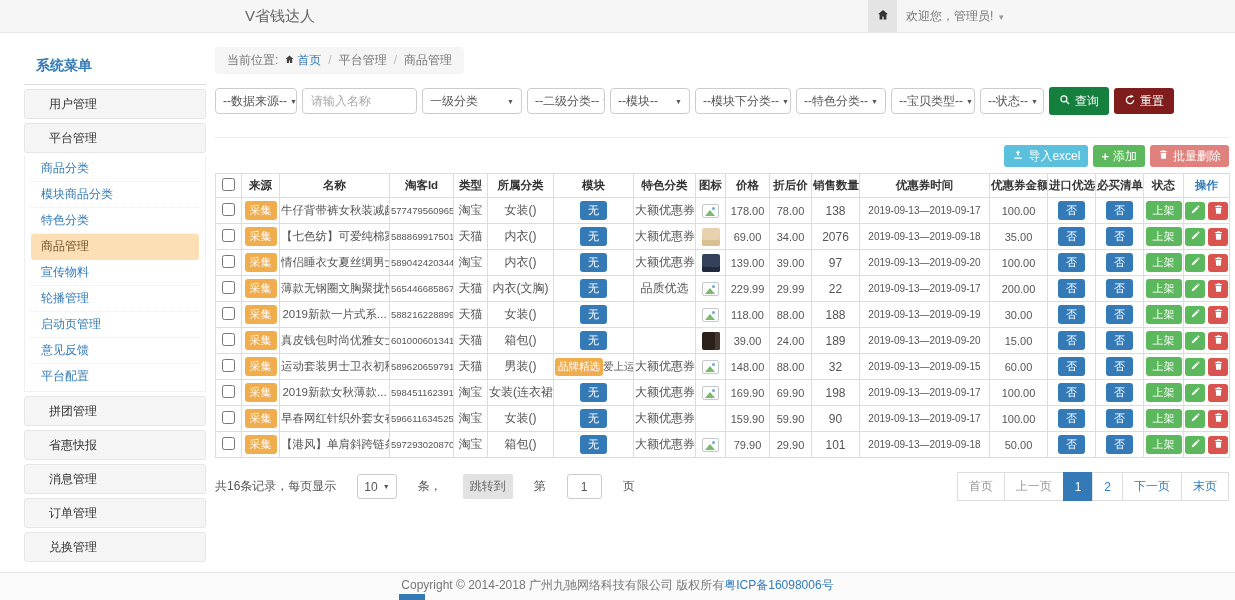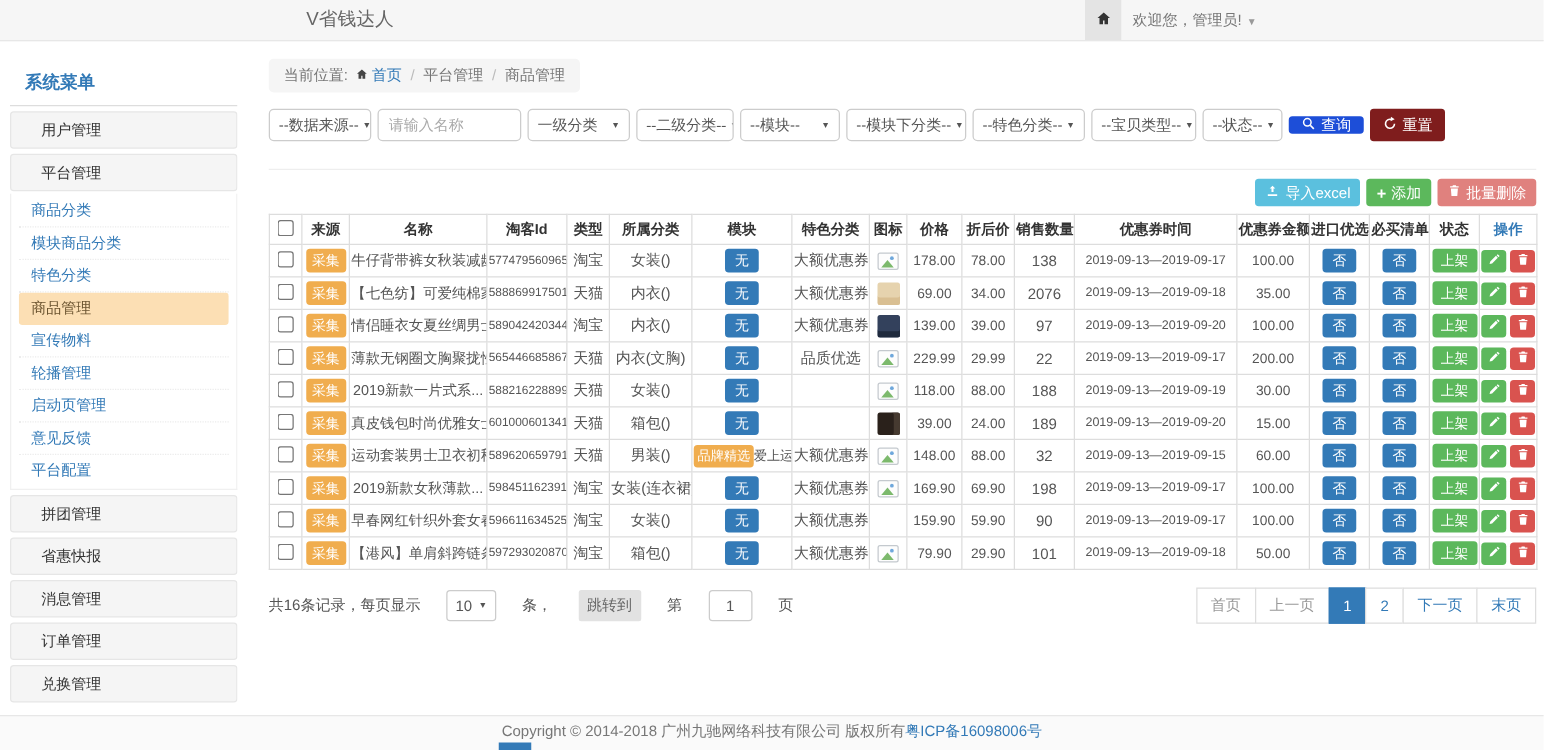--- a/index.html
+++ b/index.html
@@ -7,42 +7,42 @@
 body{font-family:"Liberation Sans","DejaVu Sans",sans-serif;font-size:12px;color:#555;background:#fff;position:relative}
 
 
 .topbar{height:33px;background:#f6f6f6;border-bottom:1px solid #e7e7e7;position:relative}
 .brand{position:absolute;left:245px;top:0;line-height:32px;font-size:15px;color:#666}
 .home-btn{position:absolute;left:868px;top:0;width:29px;height:32px;background:#e4e4e4;display:flex;align-items:center;justify-content:center;cursor:pointer}
 .welcome{position:absolute;left:906px;top:0;line-height:32px;color:#777;cursor:pointer}
 .welcome .caret{font-size:8px;color:#999;margin-left:4px}
 
 
-.sidebar{position:absolute;left:8px;top:48px;width:182px;height:523px;overflow:hidden}
+.sidebar{position:absolute;left:24px;top:48px;width:182px;height:523px;overflow:hidden}
 .sb-title{color:#337ab7;font-weight:bold;font-size:14px;padding:9px 12px;border-bottom:1px solid #ddd;margin-bottom:2px}
 .sb-header{background:#f5f5f5;border:1px solid #e6e6e6;border-radius:3px;margin-top:4px;height:30px;line-height:28px;padding:0 24px;color:#333;cursor:pointer}
 .sb-sub{background:#fff;border:1px solid #f0f0f0;border-top:none;padding:1px 6px;margin-top:2px}
 .sb-item{height:26px;line-height:25px;padding:0 10px;color:#337ab7;border-bottom:1px dotted #ececec;cursor:pointer}
 .sb-item:last-child{border-bottom:none}
 .sb-item.active{background:#fcdfb4;border-radius:3px;color:#6b5430;border-bottom-color:transparent}
 
 
 .content{position:absolute;left:215px;top:47px;width:1014px}
 .crumb{display:inline-block;background:#f5f5f5;border-radius:4px;padding:5px 12px;color:#777}
 .crumb .hicon{display:inline-block;vertical-align:-1px;margin:0 2px 0 6px}
 .crumb .link{color:#337ab7;cursor:pointer}
 .crumb .sep{margin:0 7px;color:#bbb}
 
 .filter-row{margin-top:13px;display:flex;align-items:center;gap:5px}
 .sel{height:26px;border:1px solid #ccc;border-radius:4px;background:#fff;display:flex;align-items:center;justify-content:space-between;padding:0 7px;color:#555;cursor:pointer;white-space:nowrap;overflow:hidden}
 .sel .caret{font-size:7px;color:#555;margin-left:3px}
 .txt-input{height:26px;width:115px;border:1px solid #ccc;border-radius:4px;padding:0 8px;font-size:12px;color:#555;outline:none}
 .txt-input::placeholder{color:#aaa}
 .btn{border:none;border-radius:3px;color:#fff;cursor:pointer;font-size:12px;display:inline-flex;align-items:center;justify-content:center;gap:4px;white-space:nowrap}
-.btn-search{background:#1d4ed8;height:14px;padding:0 10px}
+.btn-search{background:#15803d;height:28px;padding:0 10px}
 .btn-reset{background:#7f1d1d;height:26px;padding:0 10px}
 
 .panel{margin-top:22px;border-top:1px solid #eee;padding-top:7px}
 .toolbar{display:flex;justify-content:flex-end;gap:5px}
 .btn-sm{height:22px;padding:0 8px}
 .btn-import{background:#5bc0de}
 .btn-add{background:#5cb85c}
 .btn-del{background:#e0817e}
 .plus{font-weight:bold;font-size:13px}
 
@@ -140,21 +140,21 @@
           <path d="M8 2.2L2.3 7.2h1.8V13h3.2V9.6h1.4V13h3.2V7.2h1.8z" fill="#444"></path>
         </svg></span><span class="link">首页</span><span class="sep">/</span><span>平台管理</span><span class="sep">/</span><span>商品管理</span>
   </div>
 
   <div class="filter-row" id="filter-bar">
       <div class="sel" style="width: 82px;">
         <span>--数据来源--</span>
         <span class="caret">▼</span>
       </div>
       <input class="txt-input" placeholder="请输入名称" style="">
-      <div class="sel" style="width: 82px;">
+      <div class="sel" style="width: 100px;">
         <span>一级分类</span>
         <span class="caret">▼</span>
       </div>
       <div class="sel" style="width: 78px; font-family: Liberation Serif, serif;">
         <span>--二级分类--</span>
         <span class="caret">▼</span>
       </div>
       <div class="sel" style="width: 80px;">
         <span>--模块--</span>
         <span class="caret">▼</span>

